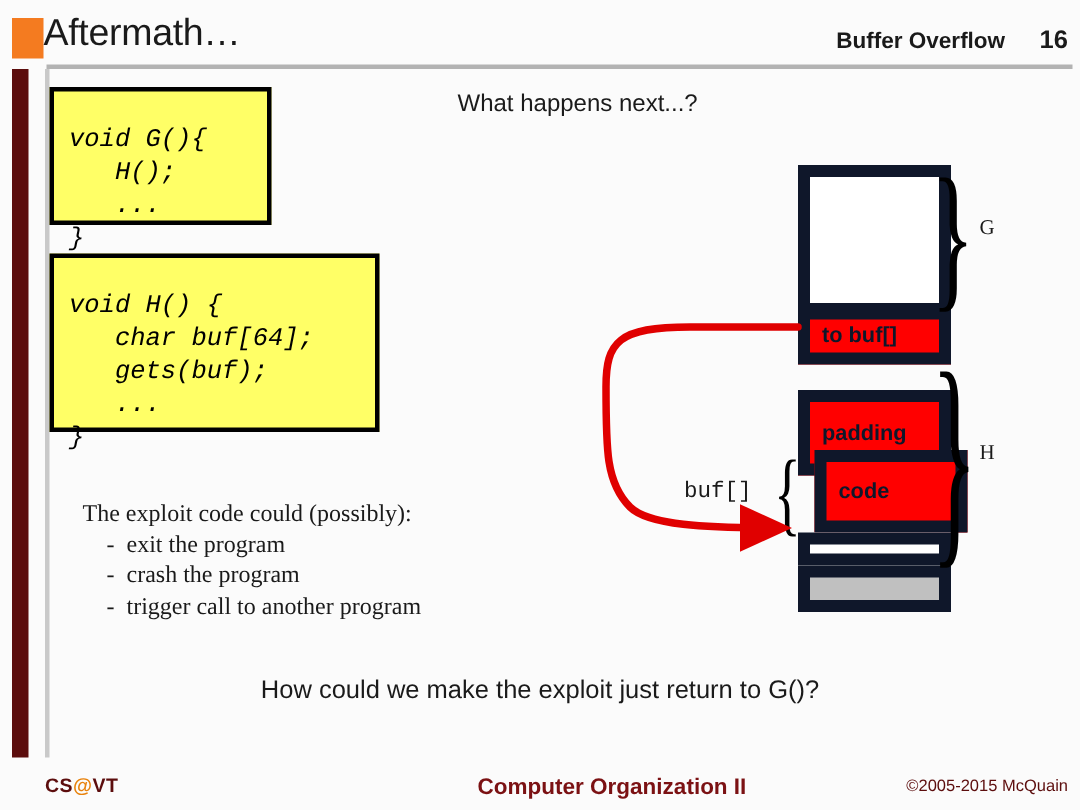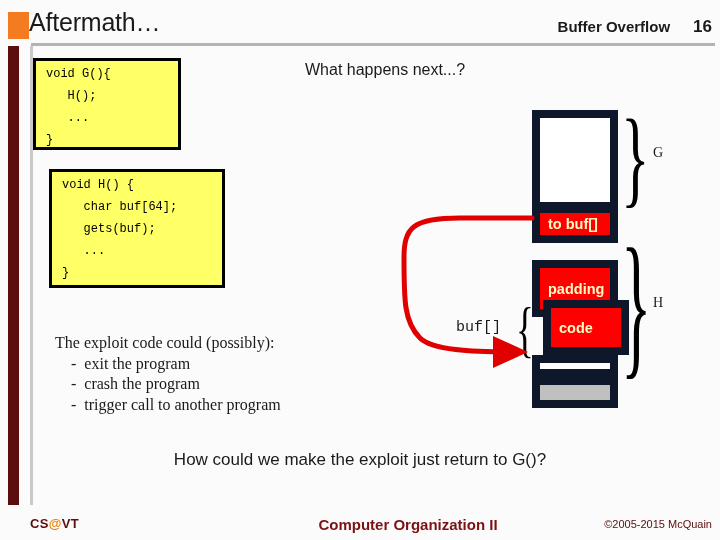--- a/index.html
+++ b/index.html
@@ -62,29 +62,30 @@
     width: 3px; height: 459px;
     background: #c9c9c9;
   }
 
   
   .codebox {
     position: absolute;
     background: #FFFF66;
     border: 3px solid #000000;
     font-family: "Liberation Mono", monospace;
-    font-size: 12px;
+    font-size: 17px;
     line-height: 22px;
     color: #000000;
-    padding: 2px 8px 6px 10px;
+    padding: 22px 8px 6px 10px;
     box-sizing: border-box;
     white-space: pre;
+    font-style: italic;
   }
   #code-g  { left: 33px; top: 58px;  width: 148px; height: 92px; }
-  #code-h  { left: 49px; top: 169px; width: 176px; height: 119px; }
+  #code-h  { left: 33px; top: 169px; width: 220px; height: 119px; }
 
   
   #what-next {
     position: absolute;
     left: 305px; top: 61px;
     font-size: 16px;
     color: #1a1a1a;
     white-space: nowrap;
   }
   #exploit-block {
@@ -107,25 +108,25 @@
 
   
   #stack {
     position: absolute;
     left: 532px; top: 110px;
     width: 86px; height: 298px;
   }
   .cell {
     position: absolute;
     left: 0;
-    width: 86px;
+    width: 102px;
     box-sizing: border-box;
     border: 8px solid #0f172a;
     font-size: 14.5px;
-    color: #fef9c3;
+    color: #0f172a;
     display: flex;
     align-items: center;
     padding-left: 8px;
     font-weight: bold;
   }
   #cell-gframe   { top: 0px;   height: 100px; background:#ffffff; }
   #cell-tobuf    { top: 100px; height: 33px;  background:#FF0000; border-top-width:3px; }
   #cell-padding  { top: 150px; height: 57px;  background:#FF0000; }
   #cell-code     { top: 190px; height: 55px;  background:#FF0000;margin-left:11px; }
   #cell-rest     { top: 245px; height: 22px;  background:#ffffff; }

